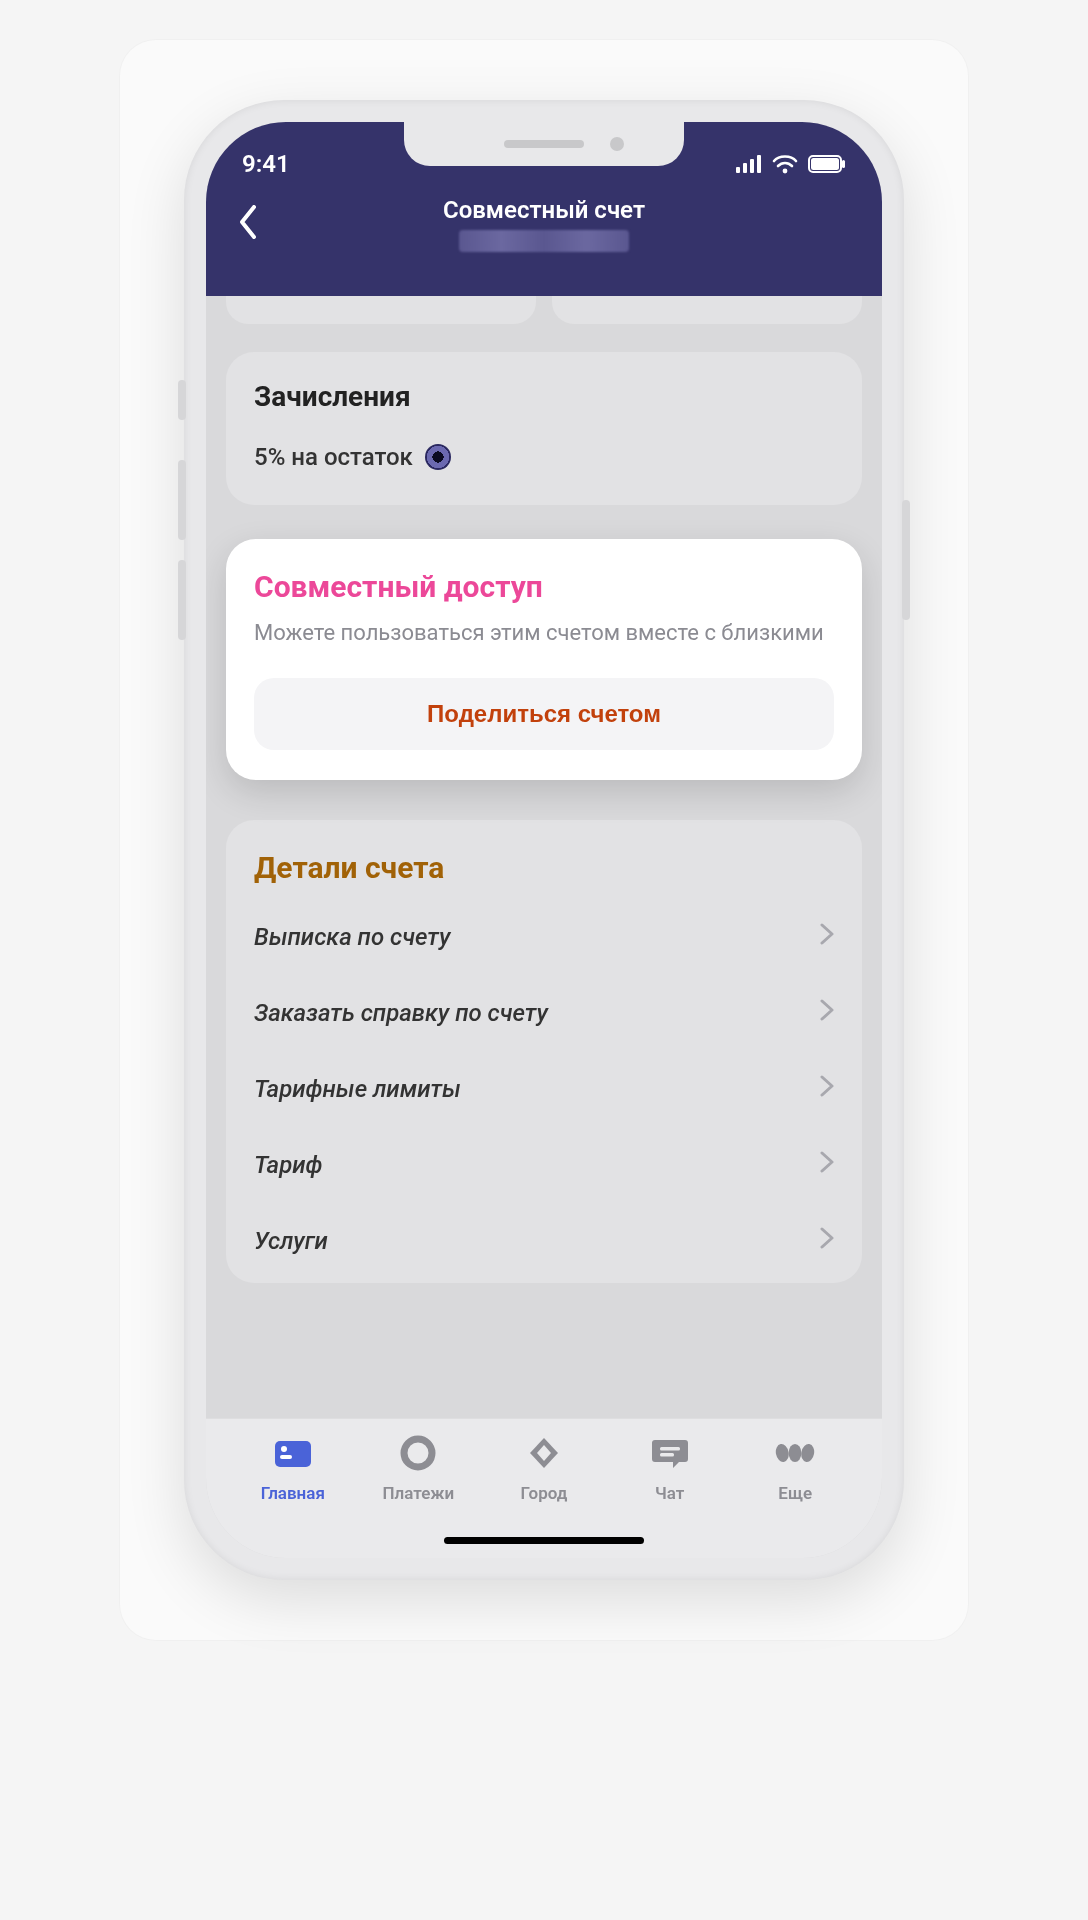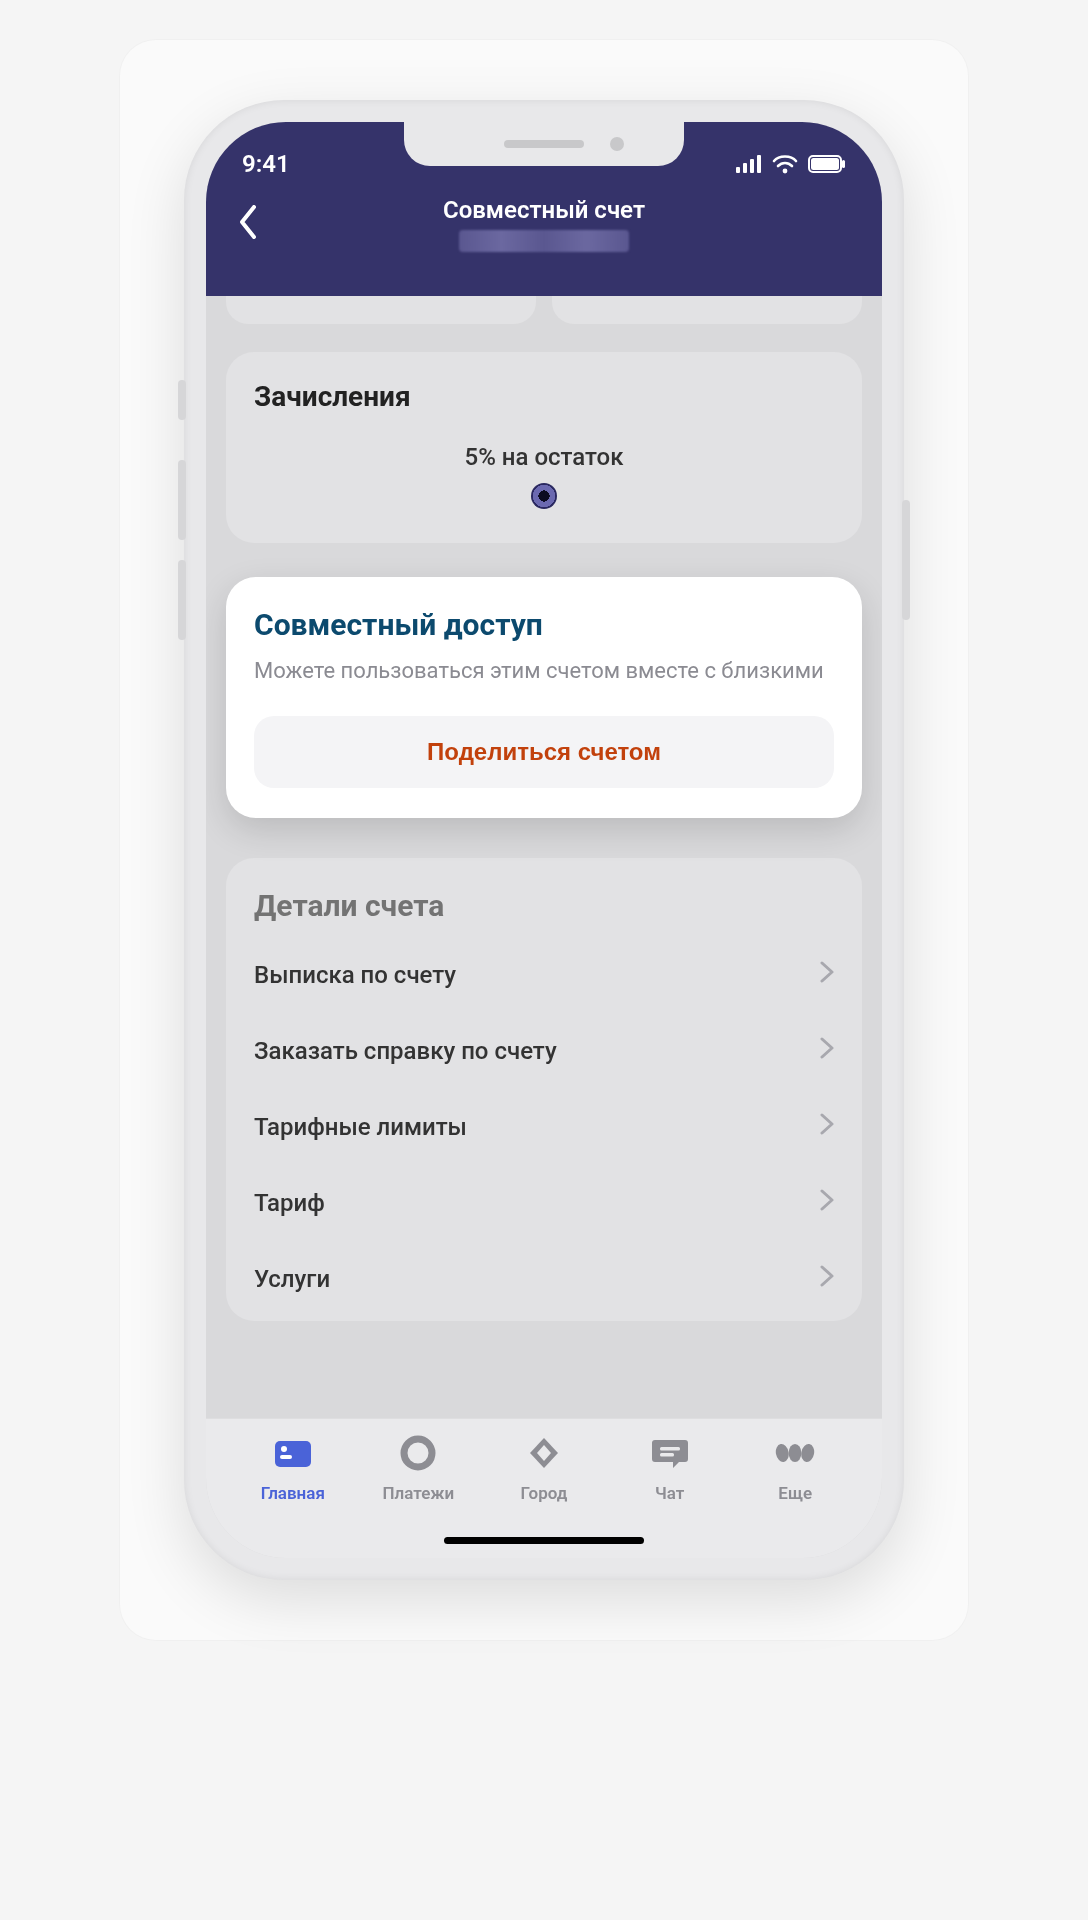--- a/index.html
+++ b/index.html
@@ -147,67 +147,67 @@
     color: #222;
     margin-bottom: 30px;
   }
   .interest-row {
     display: flex;
     align-items: center;
     gap: 12px;
     font-size: 24px;
     color: #333;
     font-weight: 500;
-    flex-direction: column;
   }
   .info-dot {
     width: 26px; height: 26px;
     border-radius: 50%;
     background: radial-gradient(circle at 50% 50%, #0b0b22 0 30%, #6b69b0 31% 60%, #2a2860 61% 100%);
     display:inline-block;
   }
 
   .card-highlight {
     background: #ffffff;
     border-radius: 30px;
     padding: 30px 28px 30px;
     margin-top: 34px;
     box-shadow: 0 12px 34px rgba(0,0,0,0.14);
     position: relative;
   }
-  .card-highlight h2 { font-size: 30px; font-weight: 700; color: #0c4a6e; margin-bottom: 14px; }
+  .card-highlight h2 { font-size: 30px; font-weight: 700; color: #ec4899; margin-bottom: 14px; }
   .card-highlight p { font-size: 22px; line-height: 1.35; color: #8b8b92; margin-bottom: 30px; }
   .share-btn {
     width: 100%;
     background: #f4f4f6;
     border: none;
     border-radius: 20px;
     padding: 22px 0;
     font-size: 24px;
     font-weight: 700;
     color: #c2410c;
     cursor: pointer;
   }
 
   .list-card {
     background: #e2e2e4;
     border-radius: 28px;
     padding: 30px 0 4px;
     margin-top: 40px;
   }
-  .list-card h2 { font-size: 30px; font-weight: 700; color: #737373; padding: 0 28px 14px; }
+  .list-card h2 { font-size: 30px; font-weight: 700; color: #a16207; padding: 0 28px 14px; }
   .list-row {
     display: flex;
     align-items: center;
     justify-content: space-between;
     padding: 24px 28px;
     font-size: 24px;
     color: #333;
     font-weight: 500;
     cursor: pointer;
+    font-style: italic;
   }
   .chev-right { color: #a8a8ae; font-size: 22px; }
 
   
   .tabbar {
     flex: 0 0 auto;
     height: 140px;
     background: #eaeaec;
     border-top: 1px solid rgba(0,0,0,0.05);
     display: flex;

